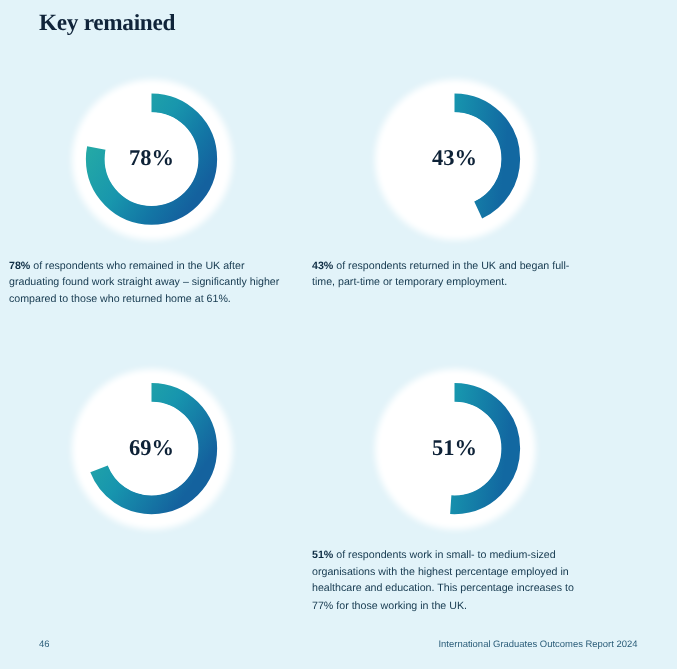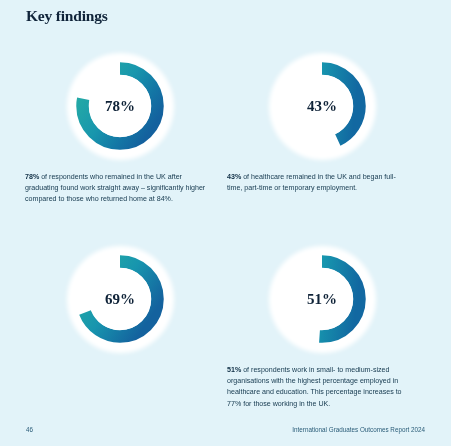--- a/index.html
+++ b/index.html
@@ -35,21 +35,20 @@
   
   .findings-grid {
     position: absolute;
     left: 0;
     top: 42px;
     width: 451px;
     display: grid;
     grid-template-columns: 202px 202px;
     grid-template-rows: 193px 193px;
     column-gap: 0px;
-    padding-left: 19px;
     box-sizing: border-box;
   }
   .finding {
     position: relative;
     width: 202px;
   }
 
   
   .donut-wrap {
     position: relative;
@@ -148,21 +147,21 @@
     top: 0;
     font-size: 6.3px;
     color: #2a5c78;
   }
 </style>
 </head>
 <body>
 
 <div class="page">
 
-  <div class="page-title">Key findings</div>
+  <div class="page-title">Key remained</div>
 
   <div class="findings-grid">
 
     <div class="finding">
       <div class="donut-wrap">
         <div class="donut">
           <div class="donut-halo"></div>
           <svg class="donut-svg" viewBox="0 0 112 112">
             <defs>
               <linearGradient id="g1" x1="0.78" y1="0.06" x2="0.20" y2="0.92">
@@ -172,21 +171,21 @@
                 <stop offset="100%" stop-color="#14619e"></stop>
               </linearGradient>
             </defs>
             <circle class="arc" cx="56" cy="56" r="37.5" fill="none" stroke="url(#g1)" stroke-width="12.5" transform="rotate(-90 56 56)" stroke-dasharray="183.7831702350029 51.83627878423158" stroke-dashoffset="0"></circle>
           </svg>
           <div class="donut-hole"></div>
           <div class="donut-value">78%</div>
         </div>
       </div>
       <div class="caption">
-        <b>78%</b><span> of respondents who remained in the UK after graduating found work straight away – significantly higher compared to those who returned home at 84%.</span>
+        <b>78%</b><span> of respondents who remained in the UK after graduating found work straight away – significantly higher compared to those who returned home at 61%.</span>
       </div>
     </div>
 
     <div class="finding">
       <div class="donut-wrap">
         <div class="donut">
           <div class="donut-halo"></div>
           <svg class="donut-svg" viewBox="0 0 112 112">
             <defs>
               <linearGradient id="g2" x1="0.72" y1="0.04" x2="0.62" y2="0.96">
@@ -195,21 +194,21 @@
                 <stop offset="100%" stop-color="#1268a1"></stop>
               </linearGradient>
             </defs>
             <circle class="arc" cx="56" cy="56" r="37.5" fill="none" stroke="url(#g2)" stroke-width="12.5" transform="rotate(-90 56 56)" stroke-dasharray="101.31636307827083 134.30308594096365" stroke-dashoffset="0"></circle>
           </svg>
           <div class="donut-hole"></div>
           <div class="donut-value">43%</div>
         </div>
       </div>
       <div class="caption">
-        <b>43%</b><span> of healthcare remained in the UK and began full-time, part-time or temporary employment.</span>
+        <b>43%</b><span> of respondents returned in the UK and began full-time, part-time or temporary employment.</span>
       </div>
     </div>
 
     <div class="finding">
       <div class="donut-wrap">
         <div class="donut">
           <div class="donut-halo"></div>
           <svg class="donut-svg" viewBox="0 0 112 112">
             <defs>
               <linearGradient id="g3" x1="0.80" y1="0.08" x2="0.24" y2="0.90">

